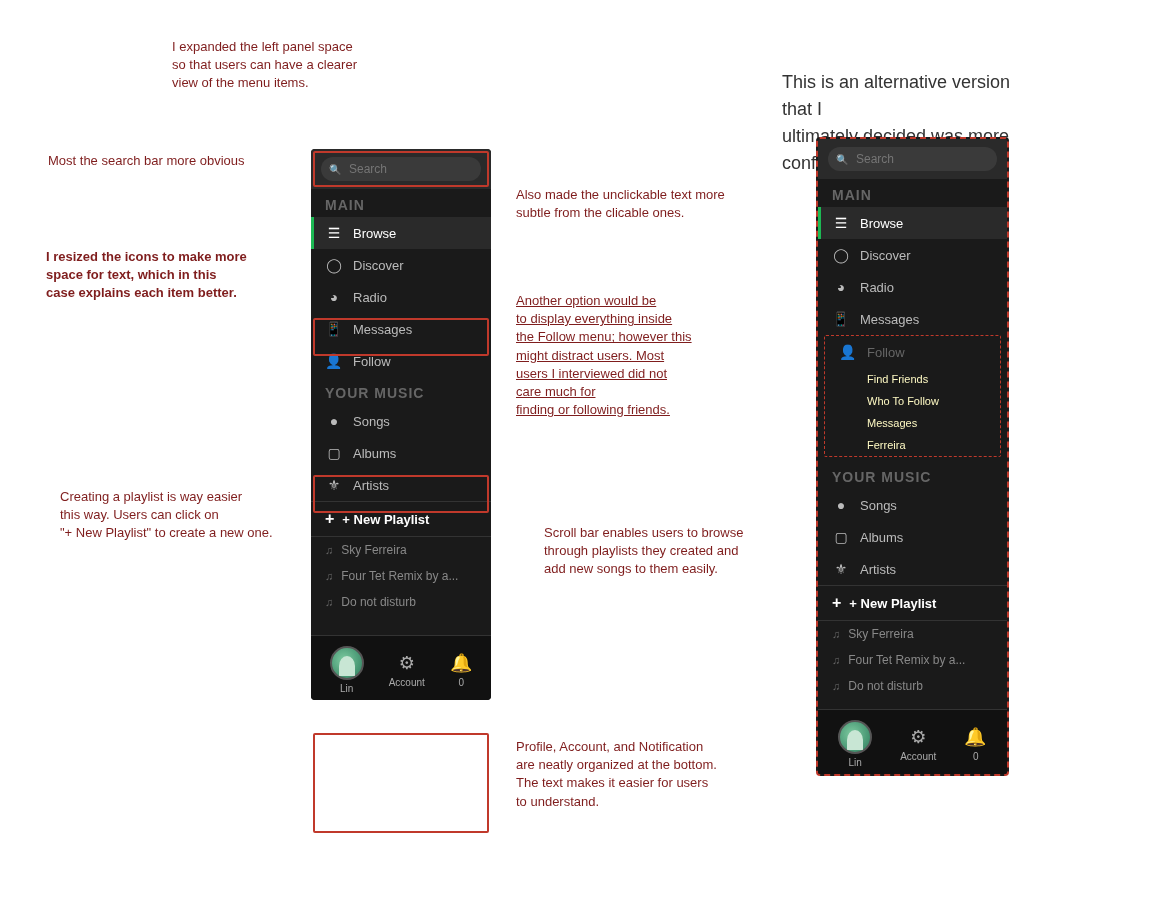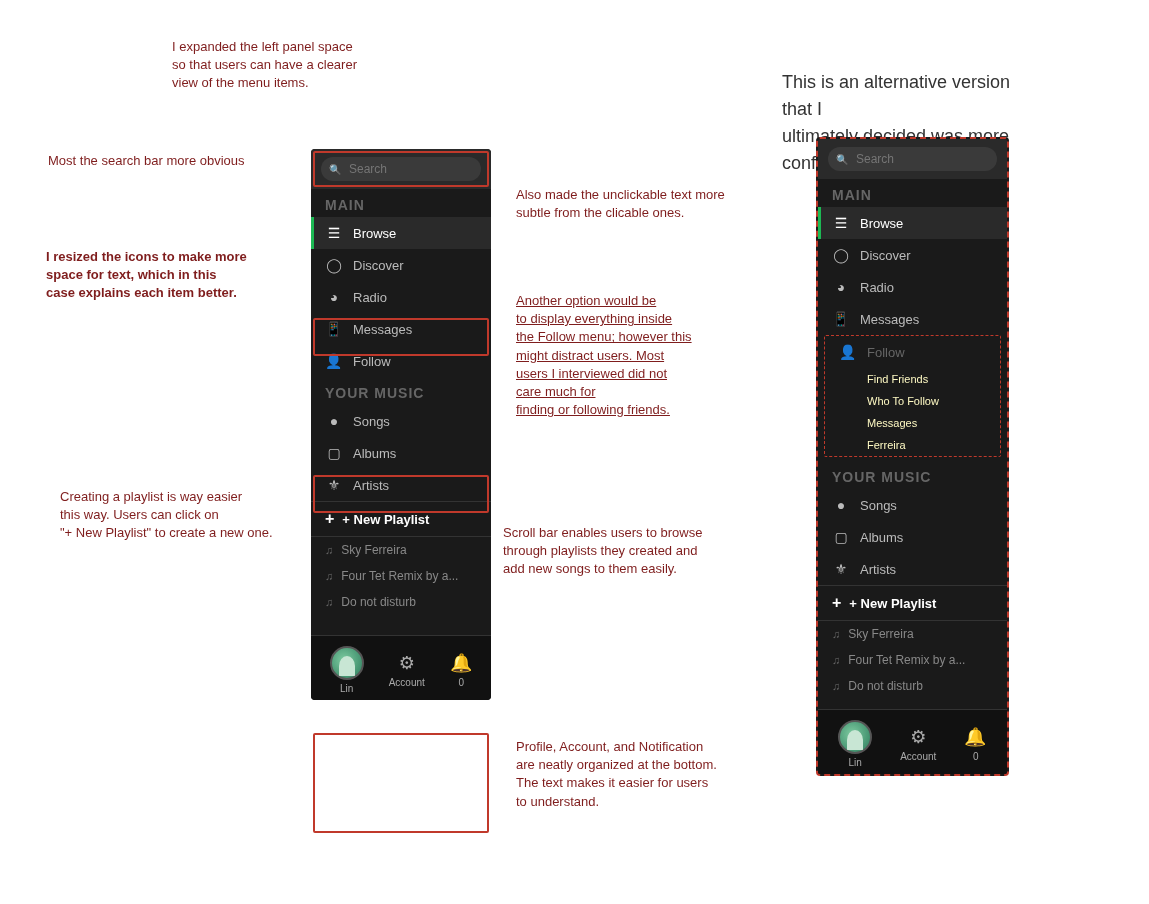--- a/index.html
+++ b/index.html
@@ -242,21 +242,21 @@
 <div class="annotation" style="left:48px; top:152px; max-width:260px;">Most the search bar more obvious</div>
 
 <div class="annotation" style="left:46px; top:248px; max-width:260px;font-weight:bold;">I resized the icons to make more<br>space for text, which in this<br>case explains each item better.</div>
 
 <div class="annotation" style="left:516px; top:292px; max-width:265px;text-decoration:underline;">Another option would be<br>to display everything inside<br>the Follow menu; however this<br>might distract users. Most<br>users I interviewed did not<br>care much for<br>finding or following friends.</div>
 
 <div class="annotation" style="left:516px; top:186px; max-width:265px;">Also made the unclickable text more<br>subtle from the clicable ones.</div>
 
 <div class="annotation" style="left:60px; top:488px; max-width:265px;">Creating a playlist is way easier<br>this way. Users can click on<br>"+ New Playlist" to create a new one.</div>
 
-<div class="annotation" style="left:503px; top:524px; max-width:265px;">Scroll bar enables users to browse<br>through playlists they created and<br>add new songs to them easily.</div>
+<div class="annotation" style="left:544px; top:524px; max-width:265px;">Scroll bar enables users to browse<br>through playlists they created and<br>add new songs to them easily.</div>
 
 <div class="annotation" style="left:516px; top:738px; max-width:265px;">Profile, Account, and Notification<br>are neatly organized at the bottom.<br>The text makes it easier for users<br>to understand.</div>
 
 <div class="panel-left">
 
   <div class="search-bar">
     <div class="search-icon-wrap">
       <input type="text" placeholder="Search" style="">
     </div>
   </div>

